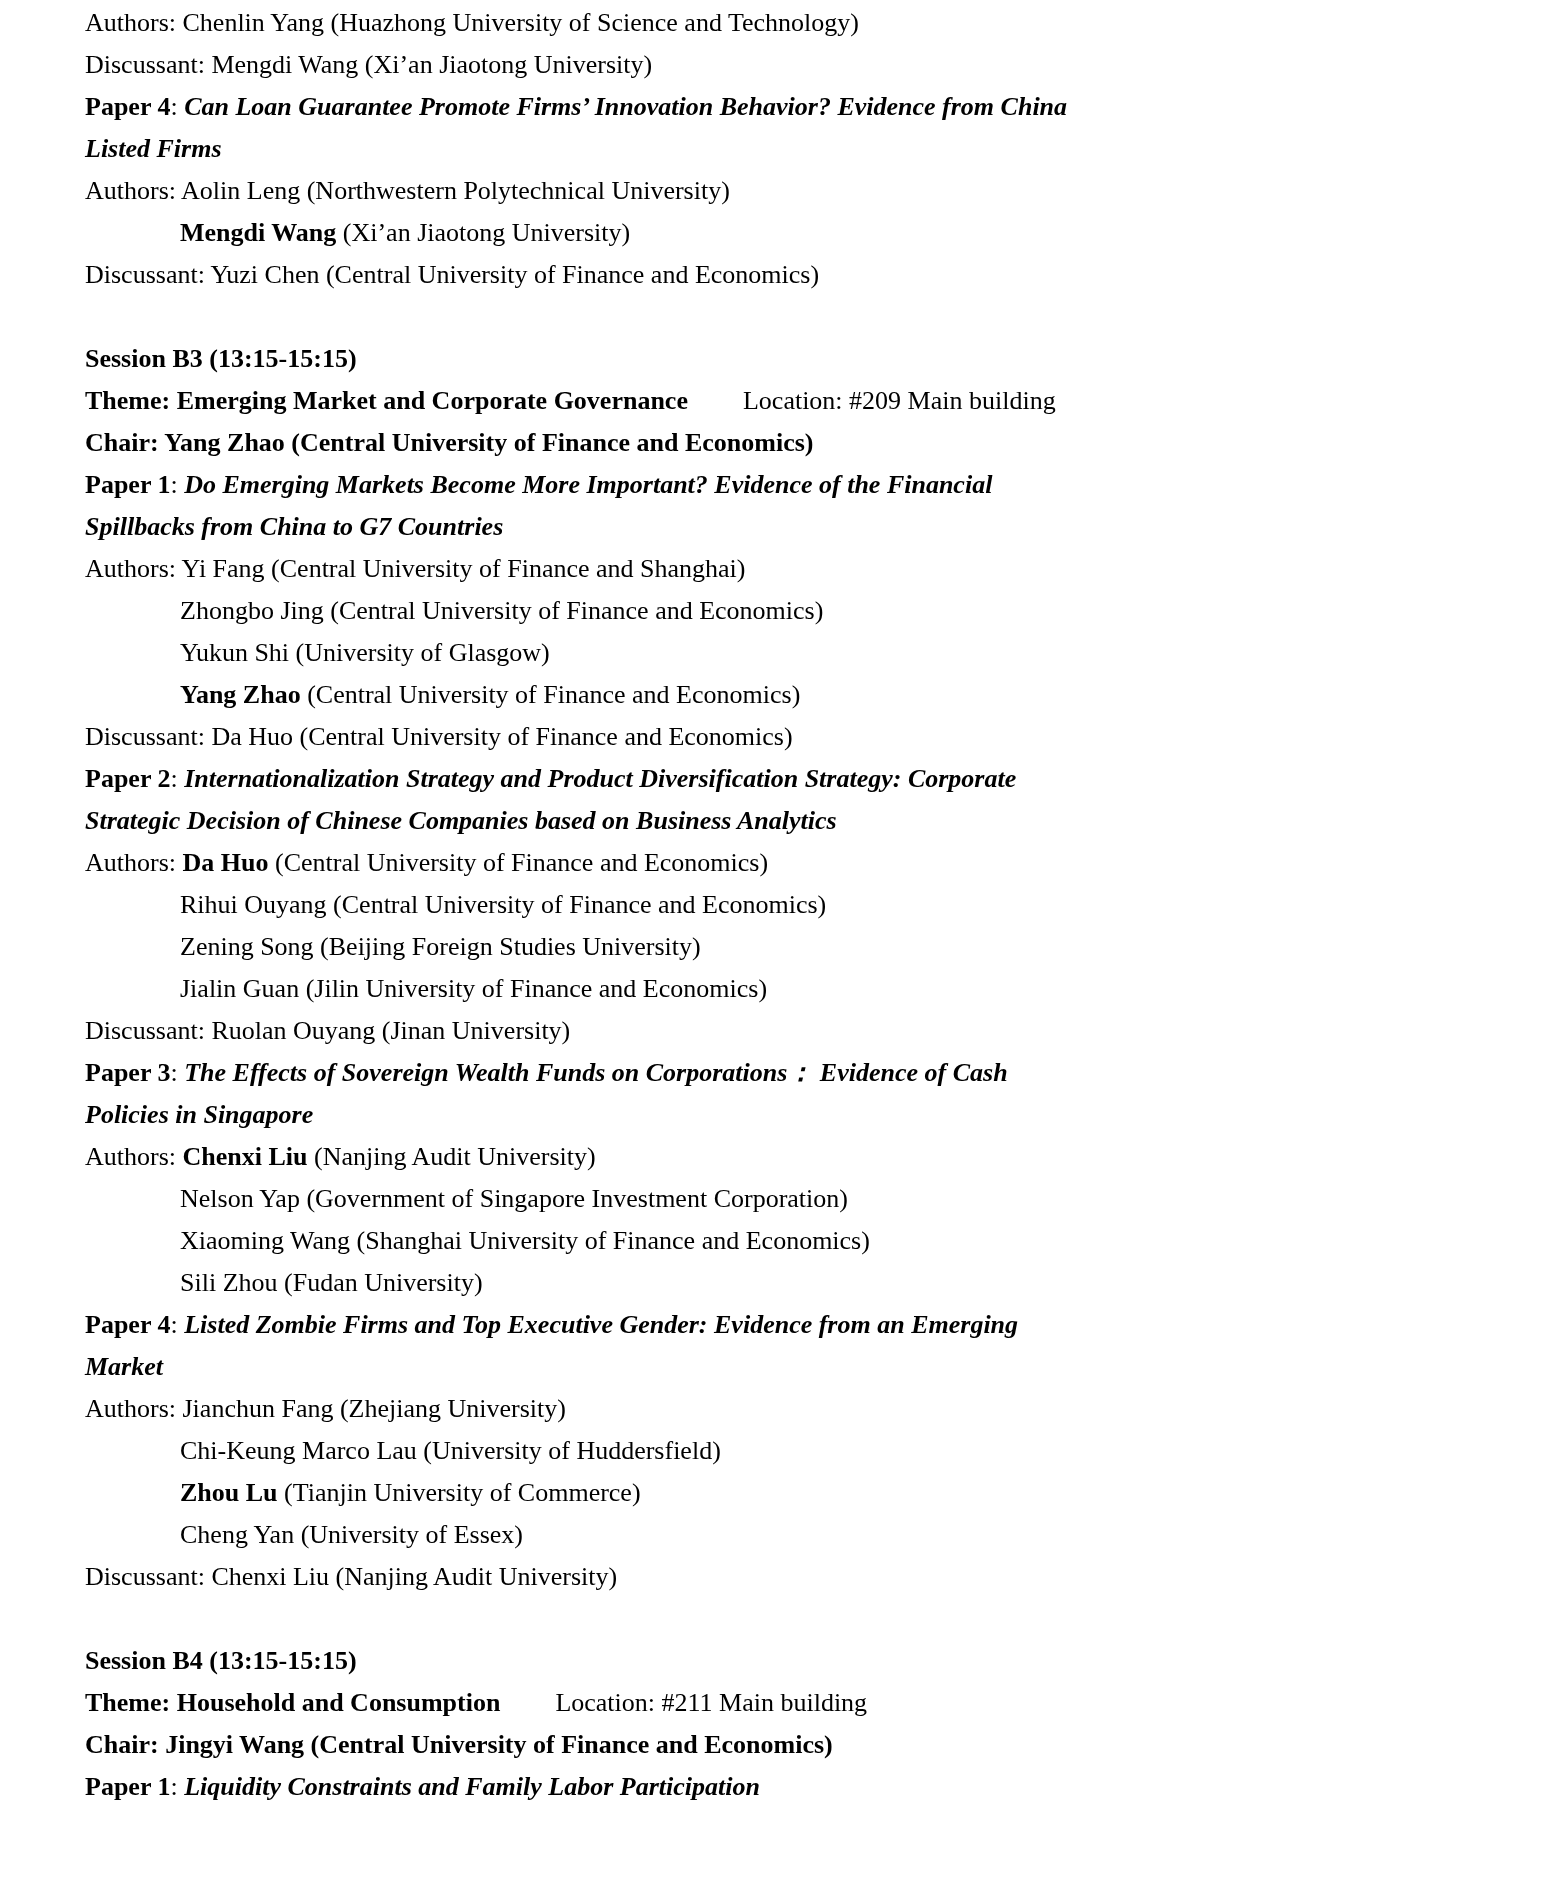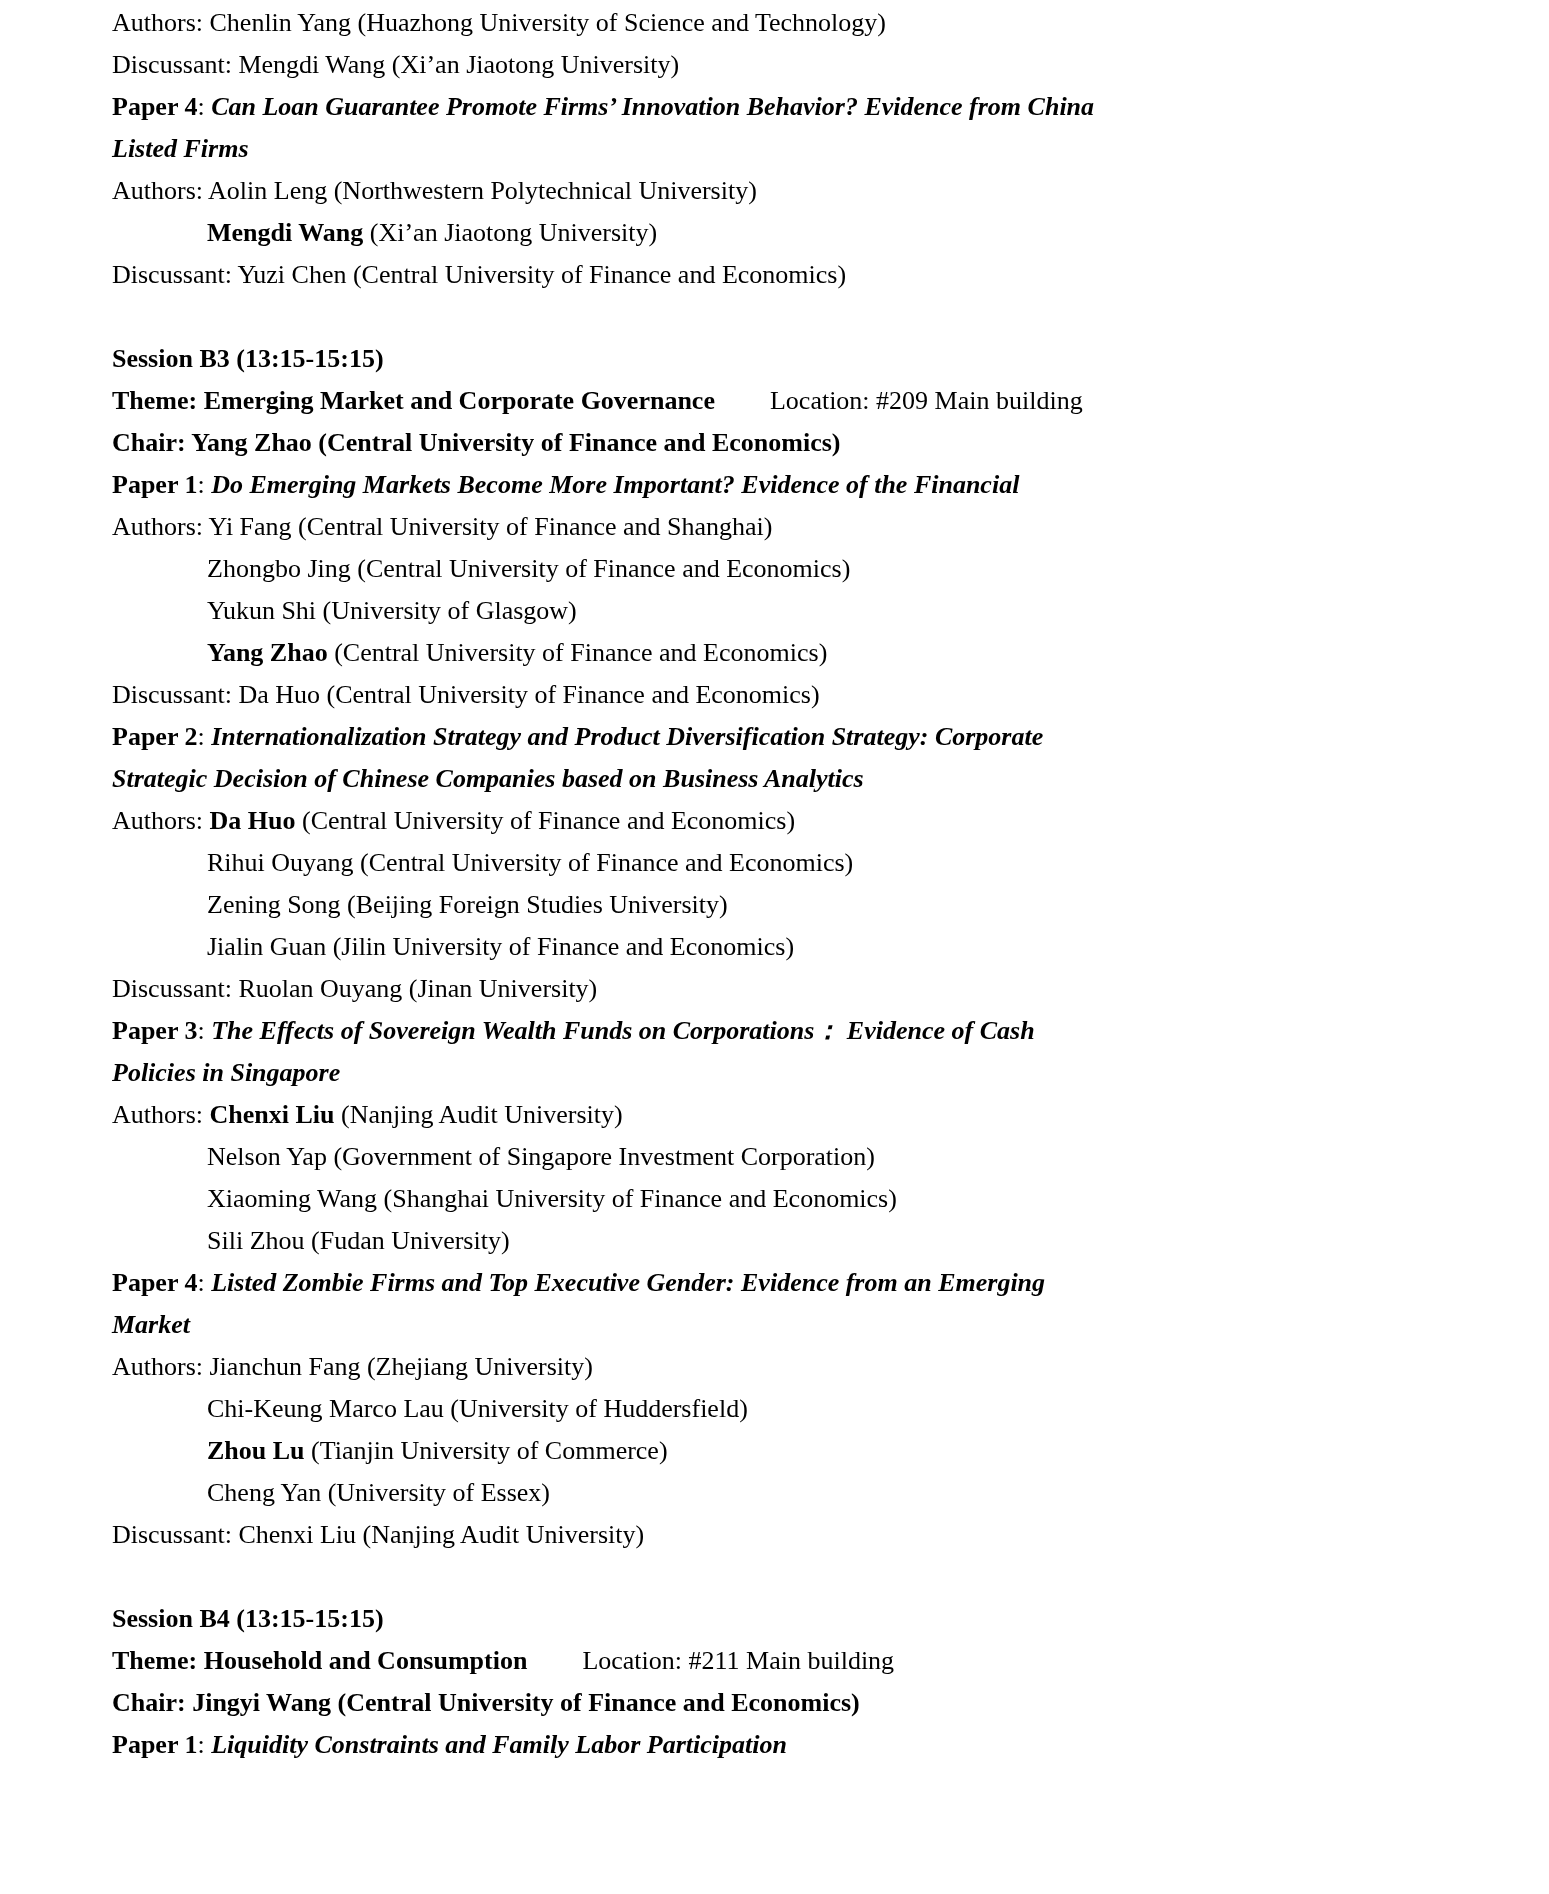--- a/index.html
+++ b/index.html
@@ -8,21 +8,21 @@
     background: #ffffff;
   }
   body {
     width: 1549px;
     height: 1894px;
     overflow: hidden;
     font-family: "Liberation Serif", "DejaVu Serif", serif;
     color: #000000;
   }
   .doc {
-    padding: 2px 118px 0 112px;
+    padding: 2px 118px 0 85px;
     font-size: 26px;
     line-height: 42px;
   }
   .line {
     min-height: 42px;
     white-space: nowrap;
   }
   .line.indent {
     padding-left: 95px;
   }
@@ -54,20 +54,21 @@
       <div class="line"><span class="seg-bold">Paper 4</span><span class="seg-regular">: </span><span class="seg-bolditalic">Can Loan Guarantee Promote Firms’ Innovation Behavior? Evidence from China</span></div>
       <div class="line"><span class="seg-bolditalic">Listed Firms</span></div>
       <div class="line"><span class="seg-regular">Authors: Aolin Leng (Northwestern Polytechnical University)</span></div>
       <div class="line indent"><span class="seg-bold">Mengdi Wang</span><span class="seg-regular"> (Xi’an Jiaotong University)</span></div>
       <div class="line"><span class="seg-regular">Discussant: Yuzi Chen (Central University of Finance and Economics)</span></div>
       <div class="line">&nbsp;</div>
       <div class="line"><span class="seg-bold">Session B3 (13:15-15:15)</span></div>
       <div class="line"><span class="seg-bold">Theme: Emerging Market and Corporate Governance</span><span class="seg-gap"></span><span class="seg-regular">Location: #209 Main building</span></div>
       <div class="line"><span class="seg-bold">Chair: Yang Zhao (Central University of Finance and Economics)</span></div>
       <div class="line"><span class="seg-bold">Paper 1</span><span class="seg-regular">: </span><span class="seg-bolditalic">Do Emerging Markets Become More Important? Evidence of the Financial</span></div>
+      <div class="line"><span class="seg-bolditalic">Spillbacks from China to G7 Countries</span></div>
       <div class="line"><span class="seg-regular">Authors: Yi Fang (Central University of Finance and Shanghai)</span></div>
       <div class="line indent"><span class="seg-regular">Zhongbo Jing (Central University of Finance and Economics)</span></div>
       <div class="line indent"><span class="seg-regular">Yukun Shi (University of Glasgow)</span></div>
       <div class="line indent"><span class="seg-bold">Yang Zhao</span><span class="seg-regular"> (Central University of Finance and Economics)</span></div>
       <div class="line"><span class="seg-regular">Discussant: Da Huo (Central University of Finance and Economics)</span></div>
       <div class="line"><span class="seg-bold">Paper 2</span><span class="seg-regular">: </span><span class="seg-bolditalic">Internationalization Strategy and Product Diversification Strategy: Corporate</span></div>
       <div class="line"><span class="seg-bolditalic">Strategic Decision of Chinese Companies based on Business Analytics</span></div>
       <div class="line"><span class="seg-regular">Authors: </span><span class="seg-bold">Da Huo</span><span class="seg-regular"> (Central University of Finance and Economics)</span></div>
       <div class="line indent"><span class="seg-regular">Rihui Ouyang (Central University of Finance and Economics)</span></div>
       <div class="line indent"><span class="seg-regular">Zening Song (Beijing Foreign Studies University)</span></div>

